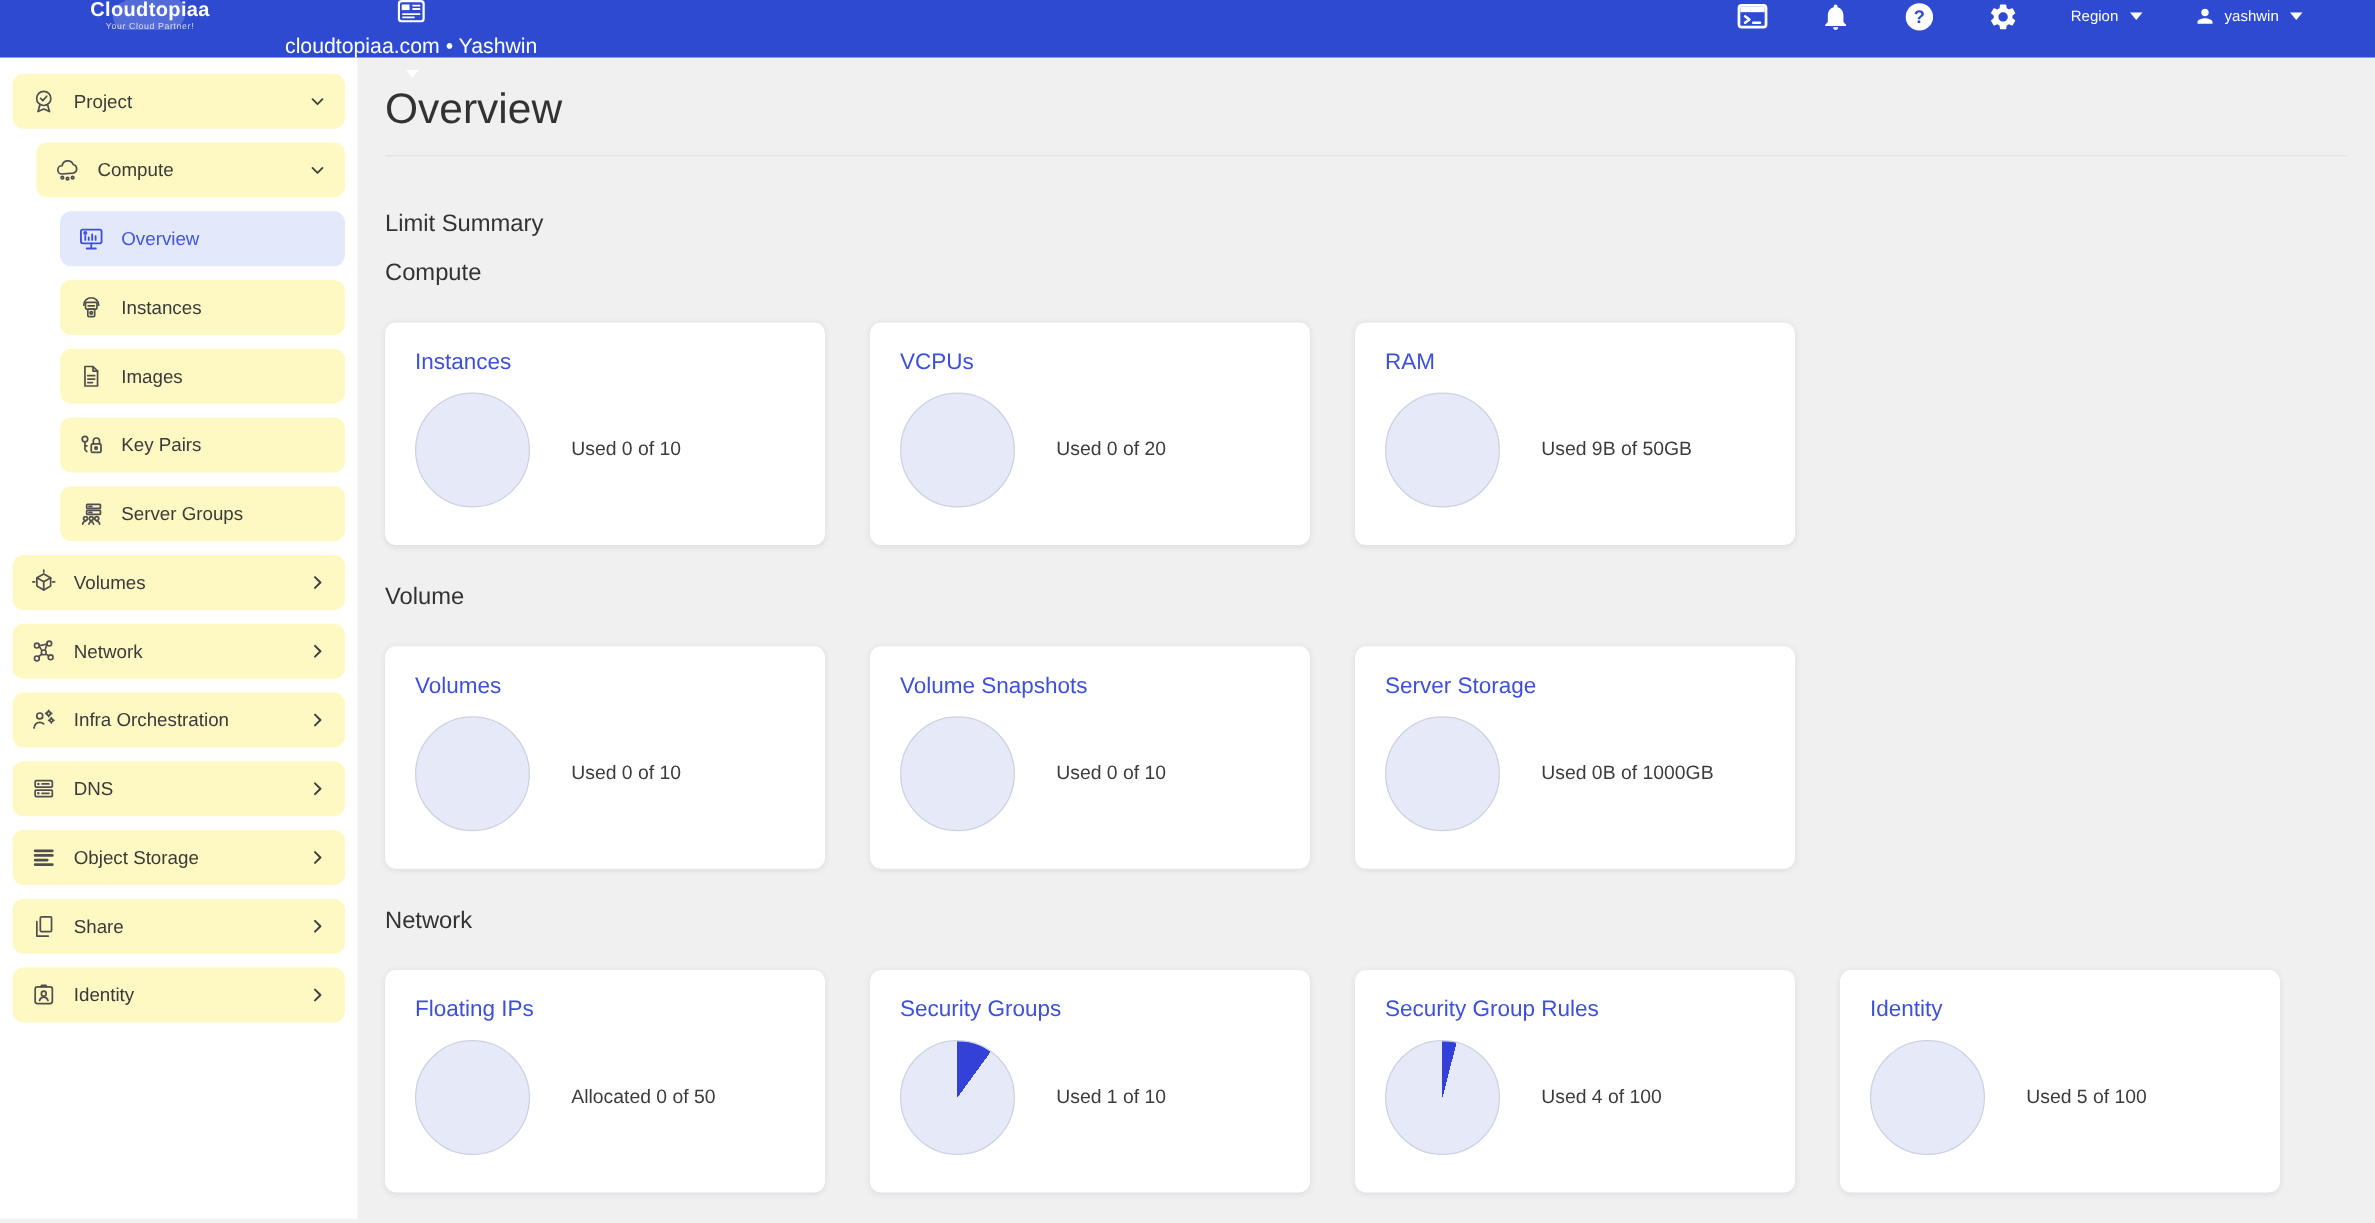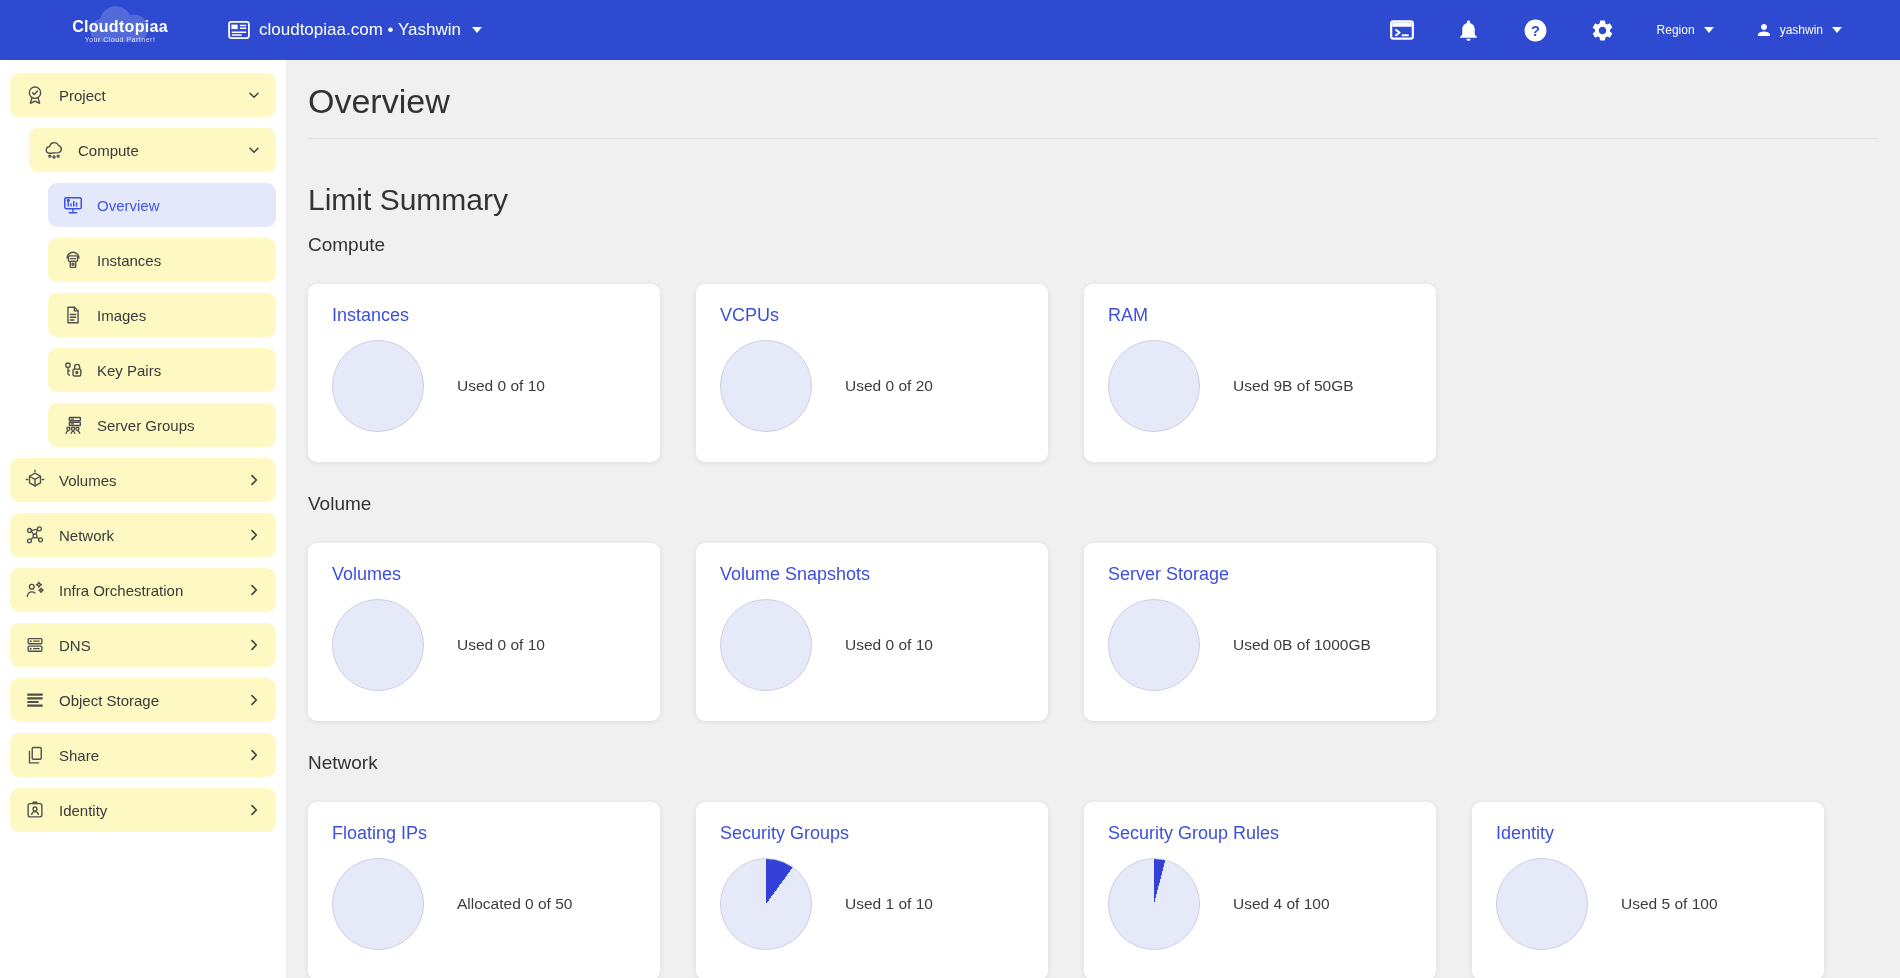--- a/index.html
+++ b/index.html
@@ -1,27 +1,27 @@
 <!DOCTYPE html>
 <html><head>
 <meta charset="utf-8">
 <style>
   * { margin:0; padding:0; box-sizing:border-box; }
   html,body { width:1900px; height:978px; overflow:hidden;
     font-family:"Liberation Sans", sans-serif; background:#f0f0f1; }
 
   
-  .navbar { position:relative; height:60px; background:#2d4ad1; display:flex;
-    align-items:center; color:#fff; z-index:10; }
+  .navbar { position:relative; height:46px; background:#2d4ad1; display:flex;
+    align-items:flex-start; color:#fff; z-index:10; }
   .logo { margin-left:50px; position:relative; width:140px; text-align:center; }
   .logo-cloud { position:absolute; left:28px; top:-14px; opacity:.18; }
   .logo-title { font-size:16px; font-weight:bold; letter-spacing:.3px; position:relative; }
   .logo-tagline { font-size:7px; color:rgba(255,255,255,.78); letter-spacing:.5px; position:relative; }
   .context-selector { margin-left:38px; display:flex; align-items:center; gap:9px;
-    font-size:17px; cursor:pointer; }
+    font-size:17px; cursor:pointer;flex-direction:column; }
   .caret { width:0; height:0; border-left:5px solid transparent;
     border-right:5px solid transparent; border-top:6px solid #fff; margin-left:2px; }
   .nav-right { margin-left:auto; display:flex; align-items:center; gap:41px; margin-right:58px; }
   .nav-icon-btn { width:26px; height:26px; display:flex; align-items:center;
     justify-content:center; cursor:pointer; }
   .nav-text-btn { display:flex; align-items:center; gap:7px; font-size:12px; cursor:pointer; }
 
   
   .app { display:flex; height:929px; }
 
@@ -37,21 +37,21 @@
   .nav-chevron svg { width:100%; height:100%; }
   .lvl1 { margin-left:19px; }
   .lvl2 { margin-left:38px; }
   .nav-item.active { background:#e4e8fb; color:#3f55e6; }
   .nav-item.active .nav-glyph { color:#3a50e2; }
 
   
   .main { flex:1; padding:0 22px; overflow:hidden; }
   .page-title { margin-top:22px; font-size:34px; font-weight:400; color:#323232; }
   .divider { border:none; border-top:1px solid #e2e2e4; margin-top:17px; }
-  .limit-summary-title { margin-top:44px; font-size:30px; font-weight:400; color:#333; }
+  .limit-summary-title { margin-top:44px; font-size:19px; font-weight:400; color:#333; }
   .group-label { font-size:19px; color:#333; font-weight:400; }
   .group-label.first { margin-top:17px; }
   .group-label.later { margin-top:31px; }
   .card-row { display:flex; gap:36px; margin-top:28px; }
   .card { width:352px; height:178px; background:#fff; border-radius:9px;
     box-shadow:0 1px 5px rgba(40,45,80,.10); padding:21px 24px 0 24px; flex:none; }
   .card-title { color:#3c50dc; font-size:18px; text-decoration:none; display:inline-block; cursor:pointer; }
   .card-body { display:flex; align-items:center; margin-top:14px; }
   .pie { width:92px; height:92px; border-radius:50%; border:1px solid #ccd1e2;
     background:#e6e9f8; flex:none; }

